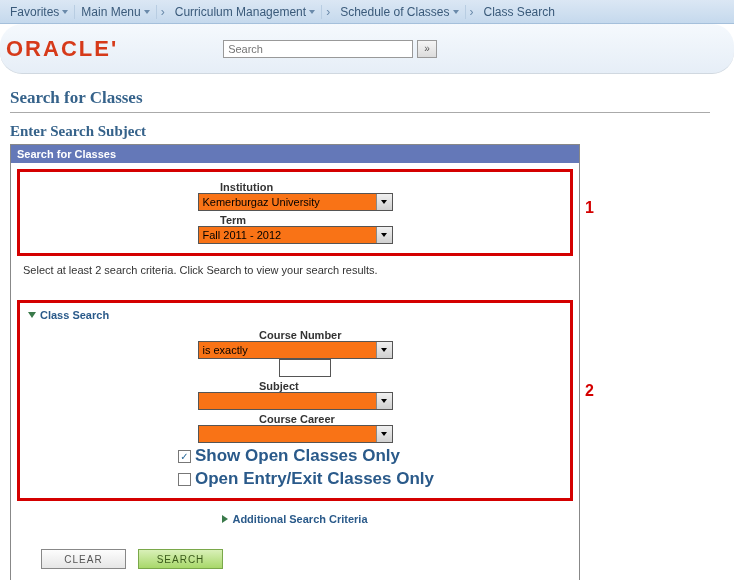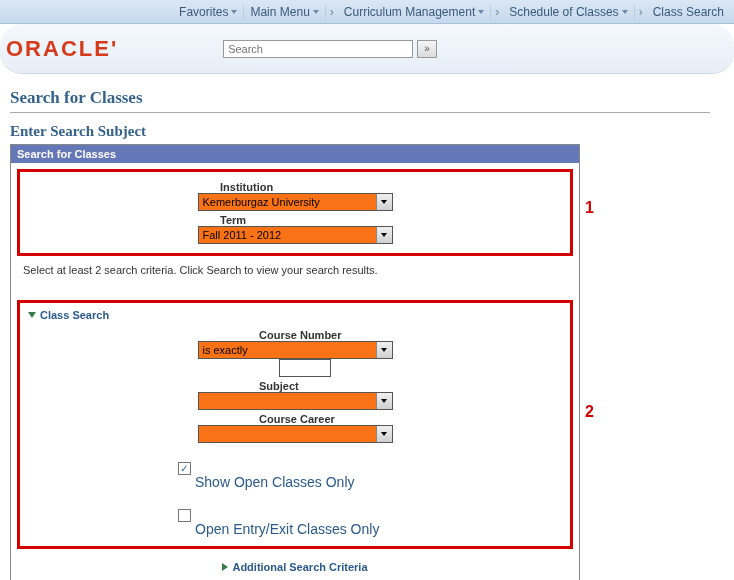--- a/index.html
+++ b/index.html
@@ -11,21 +11,20 @@
     }
     .topbar {
       background: linear-gradient(#dbe7f4, #c5d9ed);
       border-bottom: 1px solid #a5c0db;
       height: 24px;
       display: flex;
       align-items: center;
       padding: 0 4px;
       color: #3a5a7a;
       font-size: 12px;
-      justify-content: flex-end;
     }
     .topbar-item {
       padding: 0 6px;
       cursor: pointer;
       display: flex;
       align-items: center;
       gap: 3px;
       border-right: 1px solid #b8cde2;
     }
     .topbar-item:last-child { border-right: none; }
@@ -213,23 +212,22 @@
       border: 1px solid #777;
       background: #fff;
       display: flex;
       align-items: center;
       justify-content: center;
       font-size: 10px;
       color: #2a6a9a;
     }
     .chk-label {
       color: #2a5a8a;
-      font-weight: normal;
-      font-size: 14px;
-      margin-top: 28px;
+      font-weight: bold;
+      font-size: 17px;
     }
     .small-input {
       border: 1px solid #555;
       height: 18px;
       width: 52px;
       margin-left: 20px;
     }
     .btnbar {
       display: flex;
       justify-content: flex-start;

